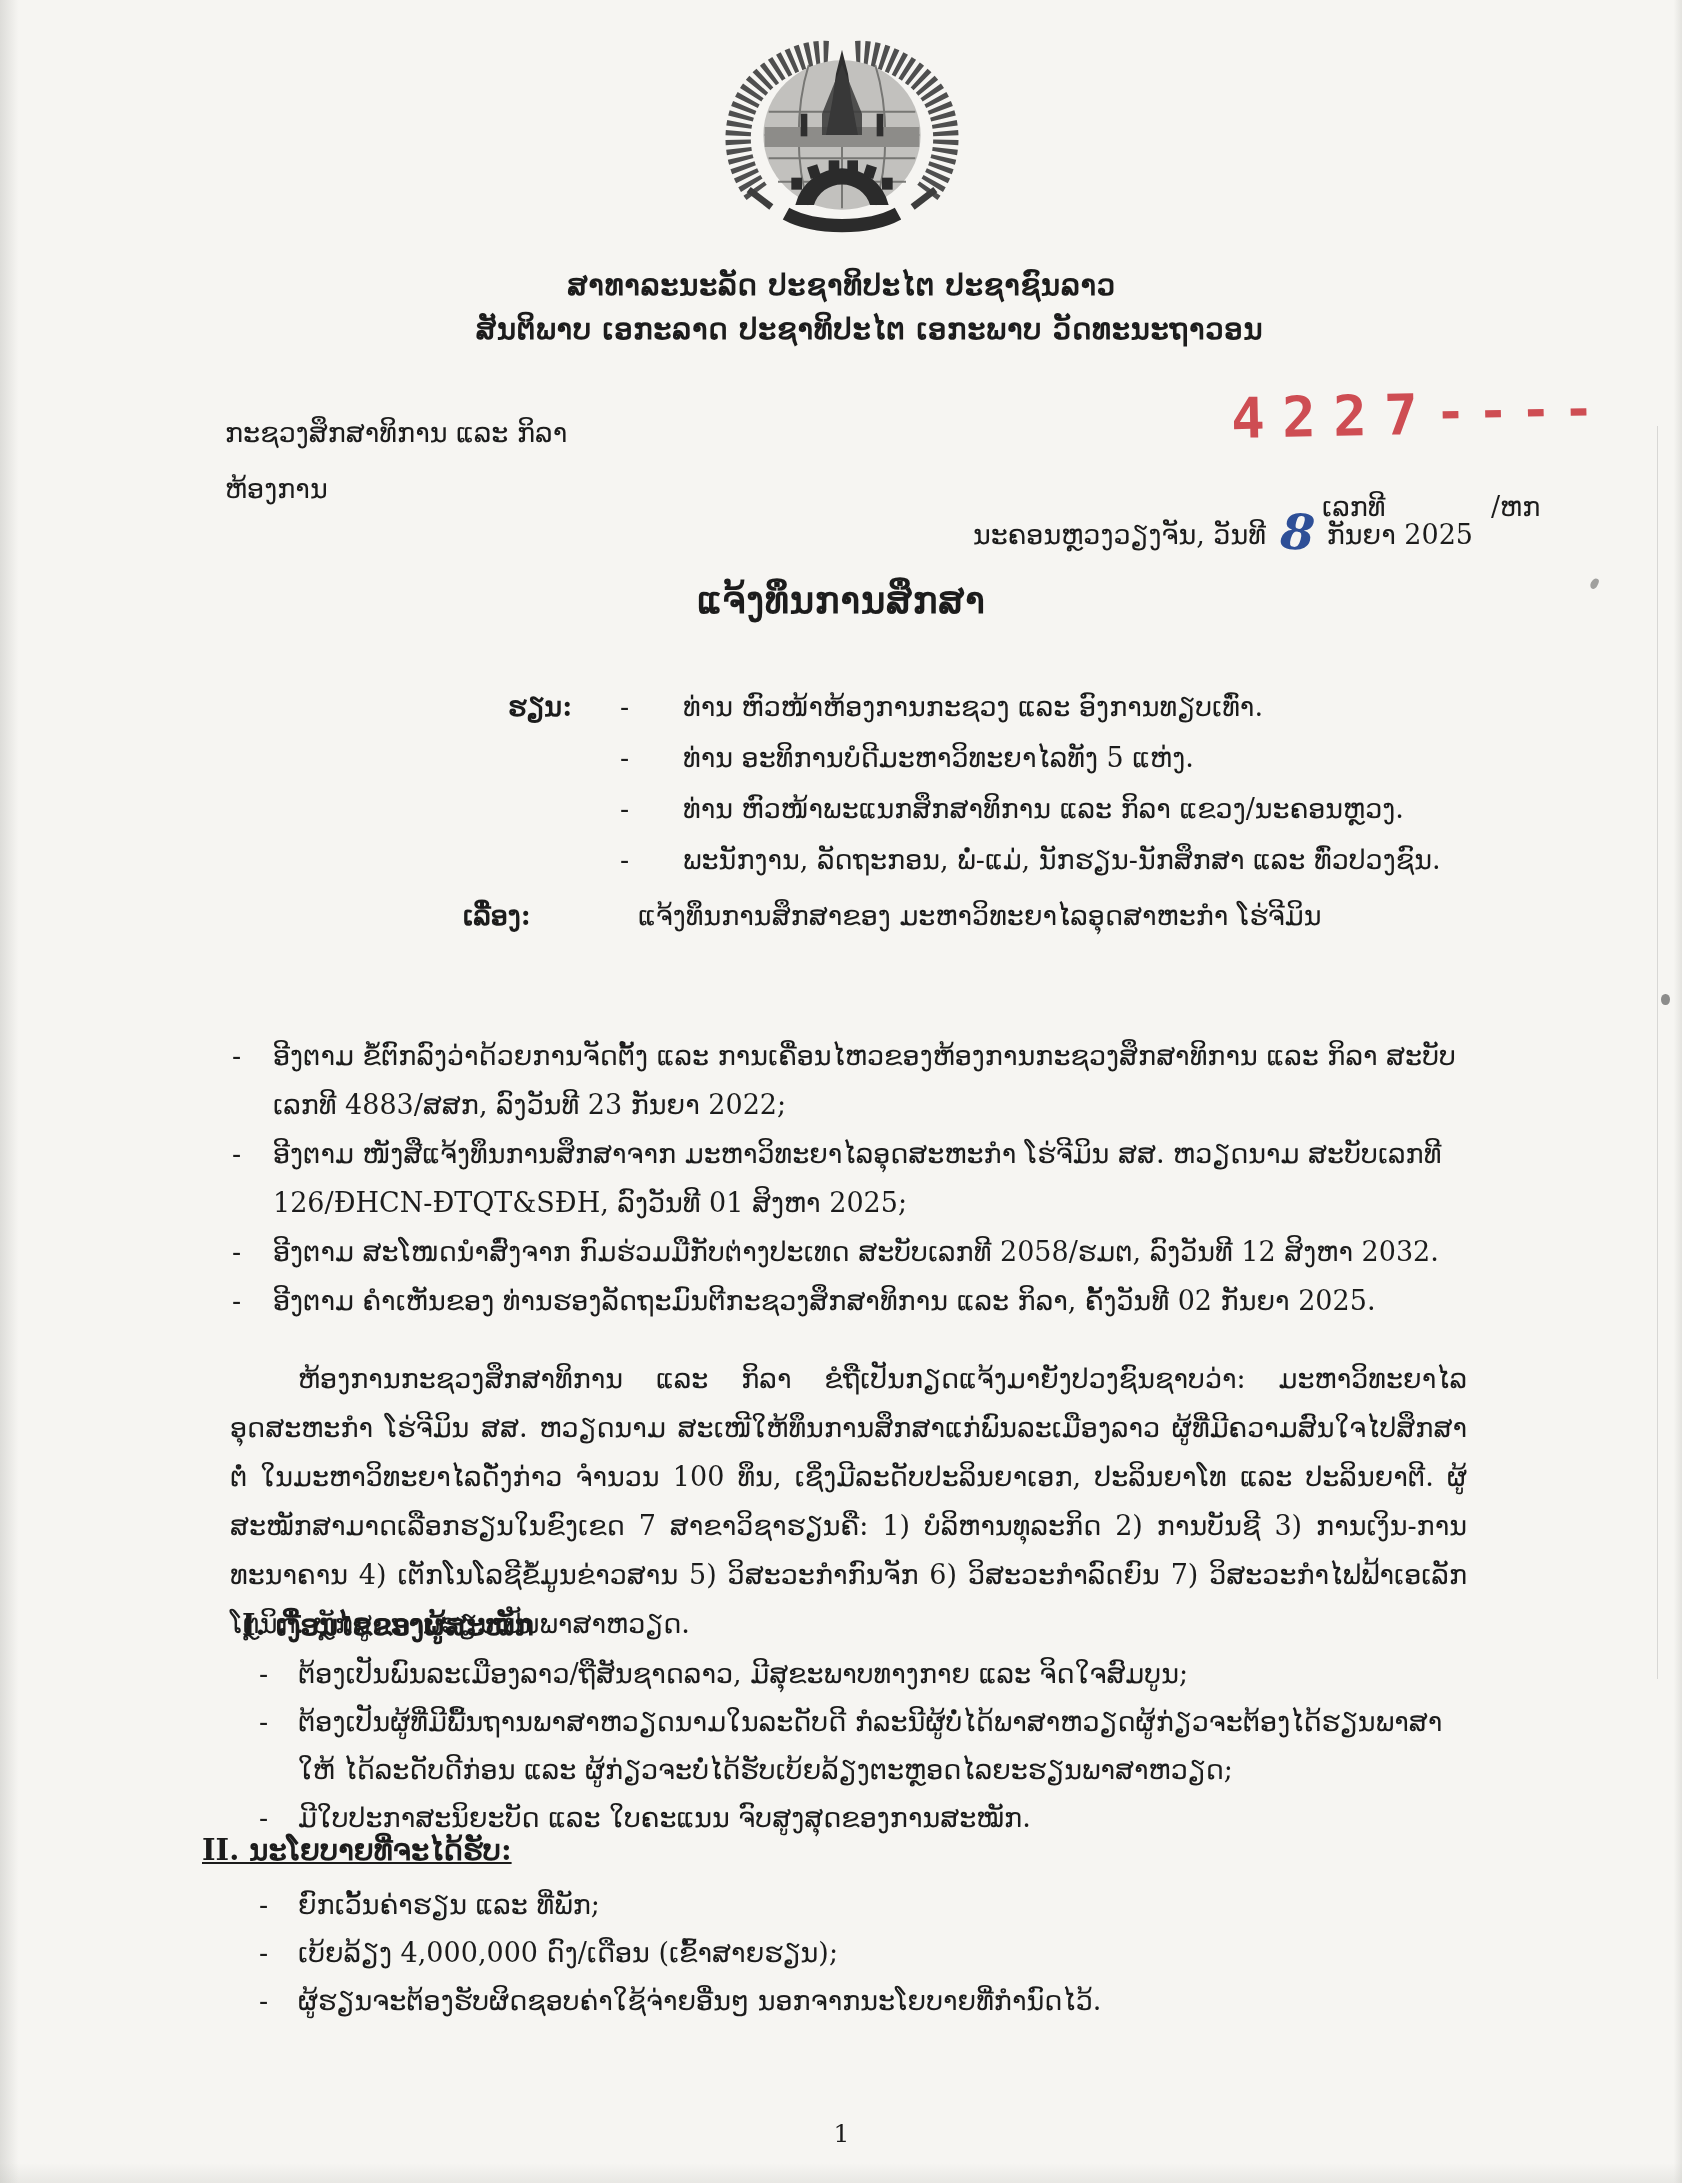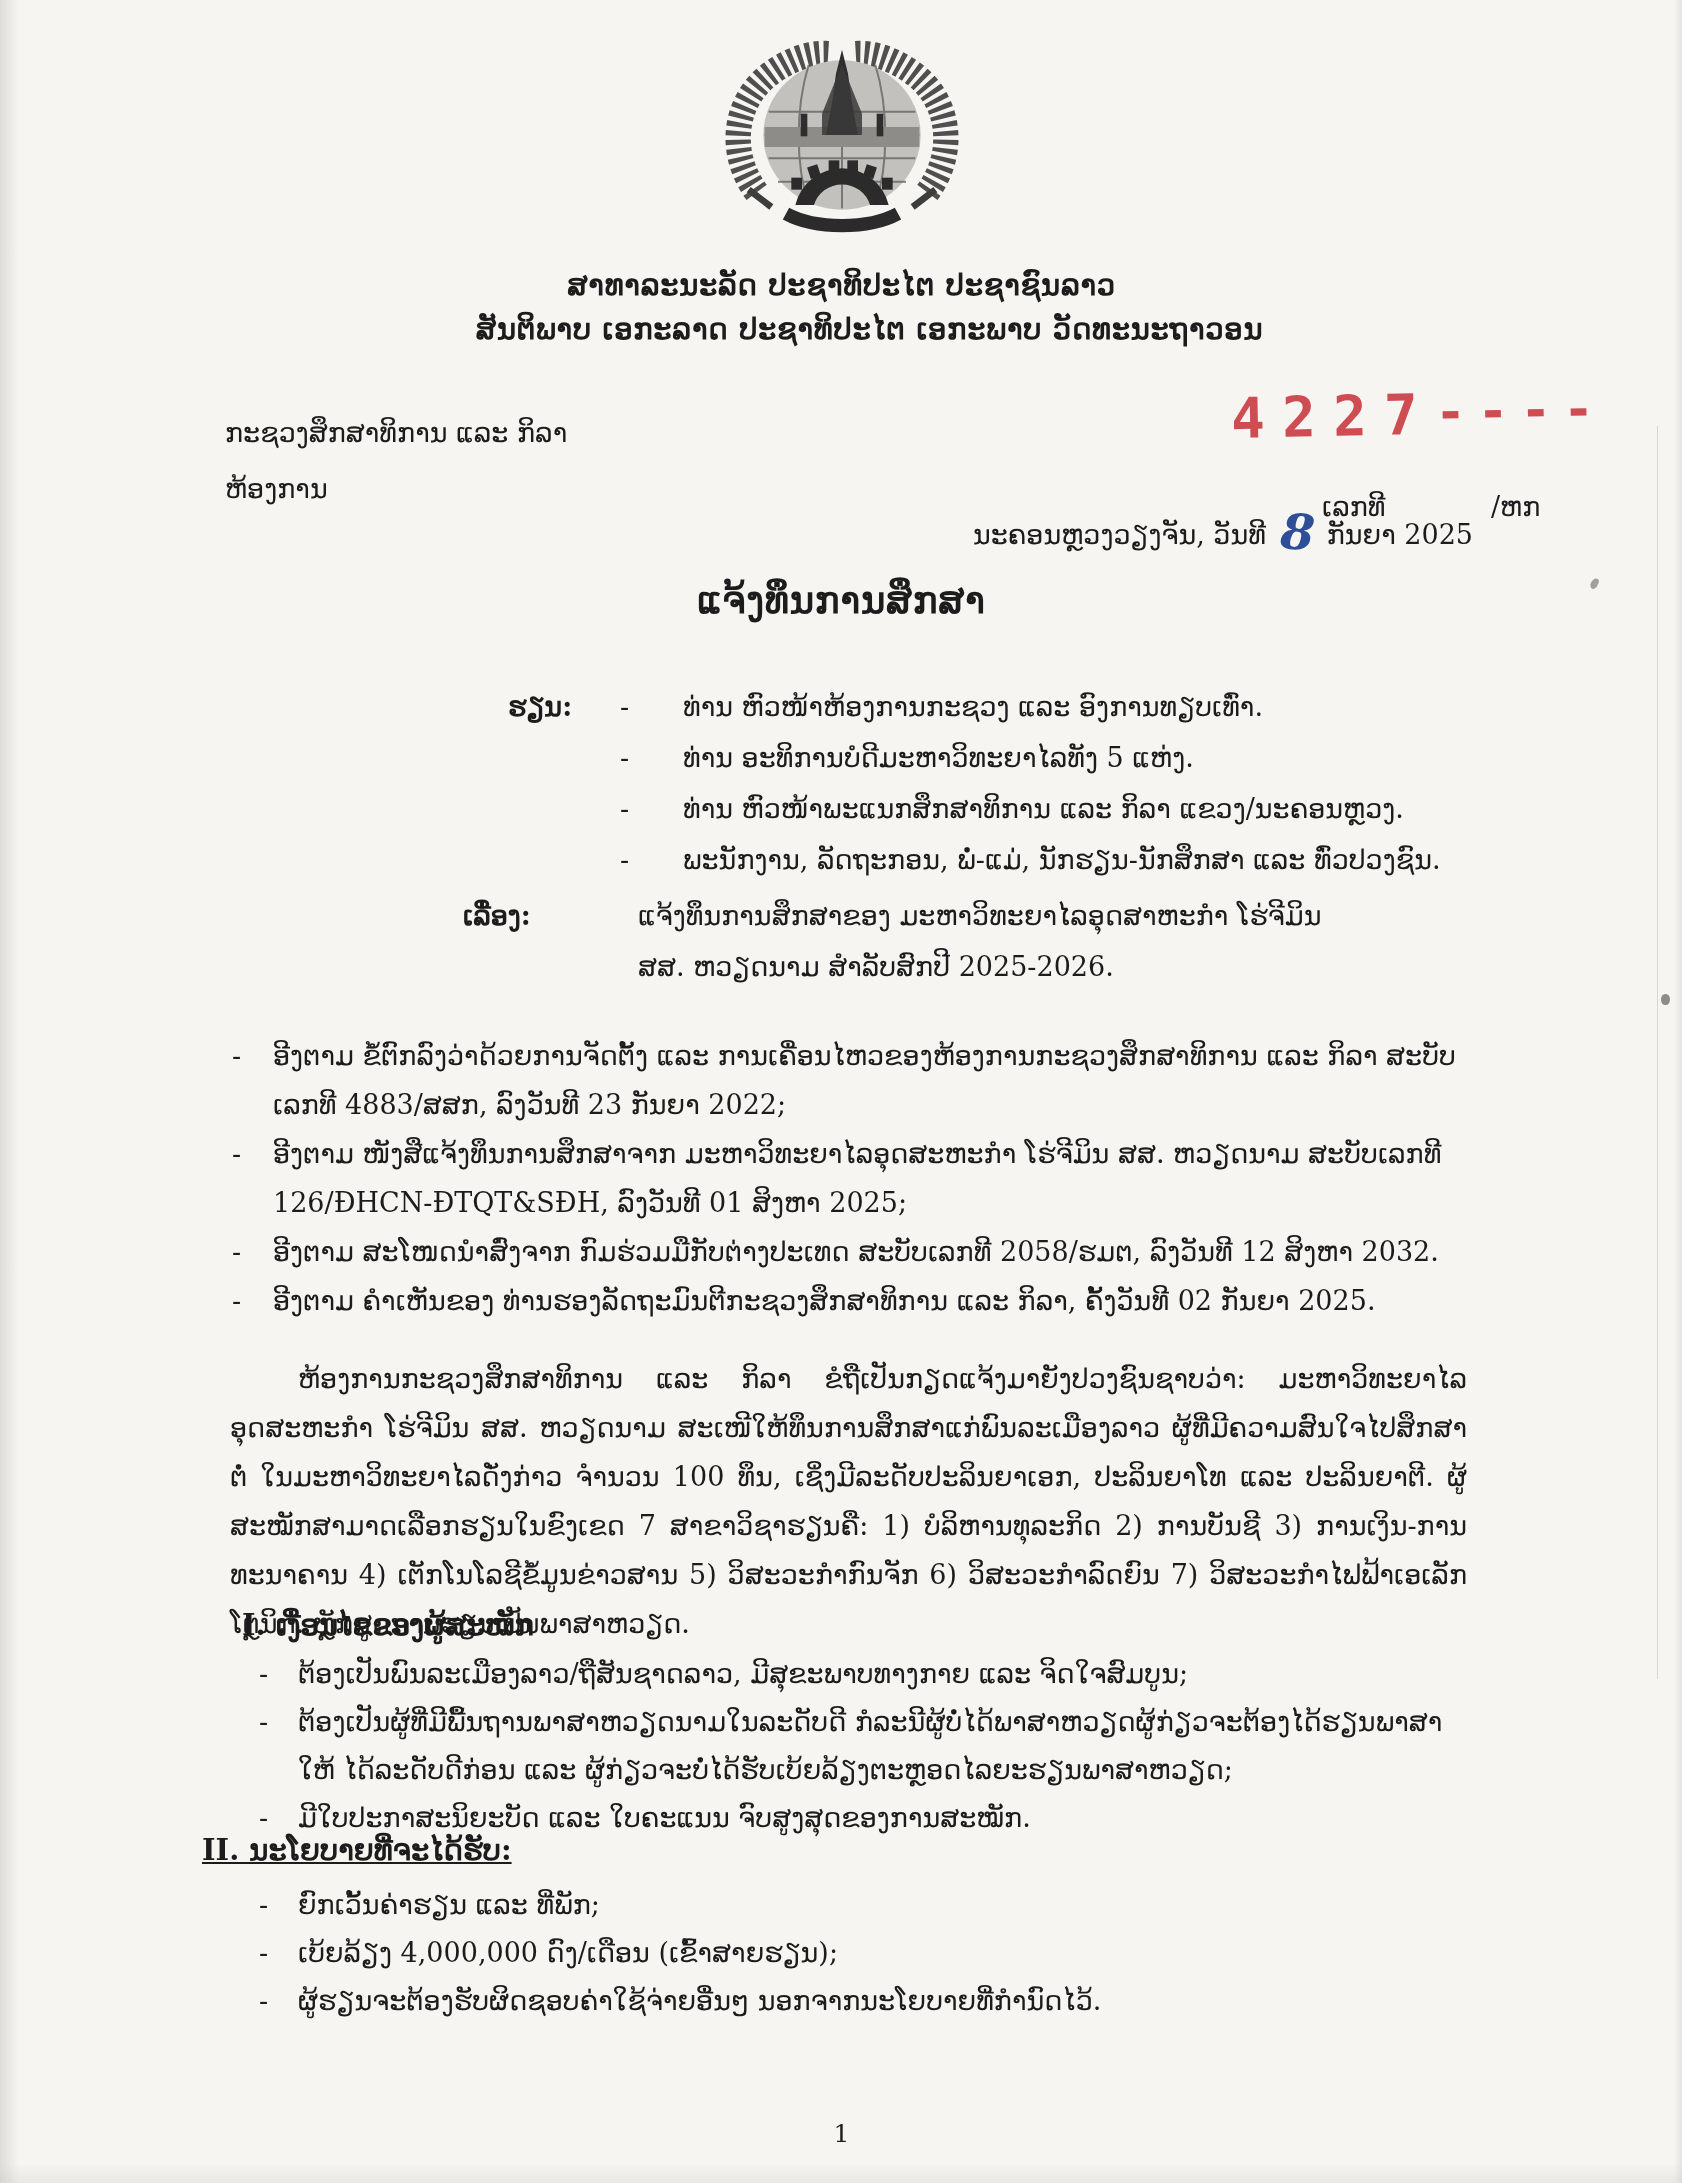--- a/index.html
+++ b/index.html
@@ -33,21 +33,21 @@
   .pen-day{
     display:inline-block;font-size:49px;line-height:27px;font-style:italic;
     transform:rotate(4deg) translateY(5.3px);margin:0 12px 0 14.7px;font-weight:bold;
   }
   .doc-title{top:578px;font-weight:bold;font-size:37px;letter-spacing:0.7px;}
   .recipients{left:463px;top:681px;font-size:27px;}
   .rec-row{display:flex;line-height:51px;}
   .rec-label{width:112px;font-weight:bold;flex:0 0 auto;margin-left:45px;}
   .dash-cell{width:63px;flex:0 0 auto;}
   .subject{left:463px;top:890px;font-size:27px;}
-  .sub-row{display:flex;line-height:51px;}
+  .sub-row{display:flex;line-height:51px;justify-content:flex-end;}
   .sub-label{width:175px;font-weight:bold;flex:0 0 auto;}
   .references{left:232px;top:1031px;width:1238px;font-size:27px;}
   .ref-item{display:flex;line-height:49px;}
   .ref-item .dash-cell{width:41px;}
   .ref-item .txt{flex:1;}
   .paragraph{
     left:230px;top:1354px;width:1237px;
     font-size:27px;line-height:49px;text-indent:68px;text-align:justify;
   }
   .sec-hdr{left:202px;font-weight:bold;font-size:29px;white-space:nowrap;}
@@ -146,21 +146,20 @@
     </div>
   </div>
 
   <div class="abs subject">
     <div class="sub-row">
       <span class="sub-label">ເລື່ອງ:</span>
       <span class="txt">ແຈ້ງທຶນການສຶກສາຂອງ ມະຫາວິທະຍາໄລອຸດສາຫະກຳ ໂຮ່ຈີມິນ</span>
     </div>
     <div class="sub-row">
       <span class="sub-label"></span>
-      <span class="txt">ສສ. ຫວຽດນາມ ສຳລັບສົກປີ 2025-2026.</span>
     </div>
   </div>
 
   <div class="abs references">
     <div class="ref-item">
       <span class="dash-cell">-</span>
       <span class="txt">ອີງຕາມ ຂໍ້ຕົກລົງວ່າດ້ວຍການຈັດຕັ້ງ ແລະ ການເຄື່ອນໄຫວຂອງຫ້ອງການກະຊວງສຶກສາທິການ ແລະ ກິລາ ສະບັບເລກທີ 4883/ສສກ, ລົງວັນທີ 23 ກັນຍາ 2022;</span>
     </div>
     <div class="ref-item">
       <span class="dash-cell">-</span>

